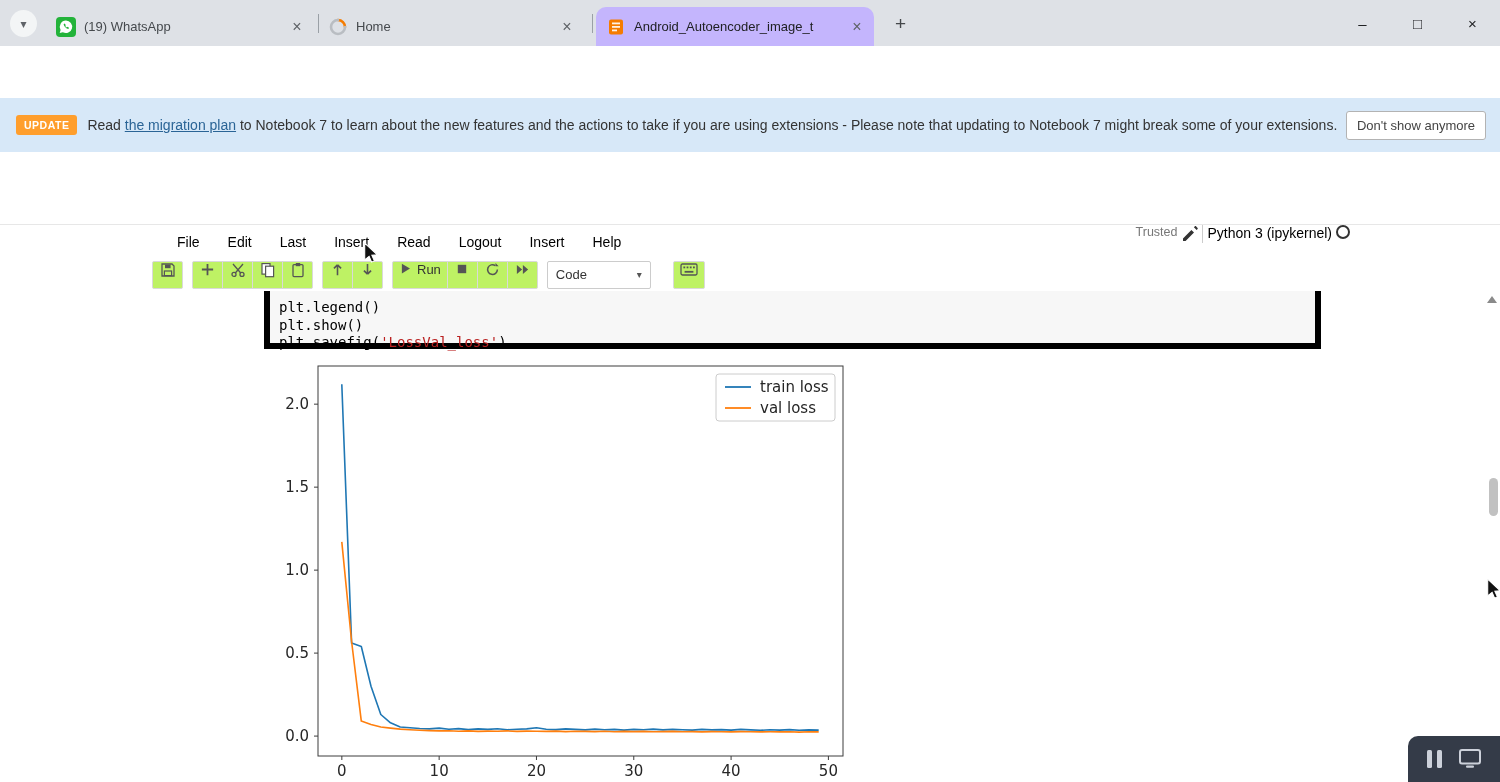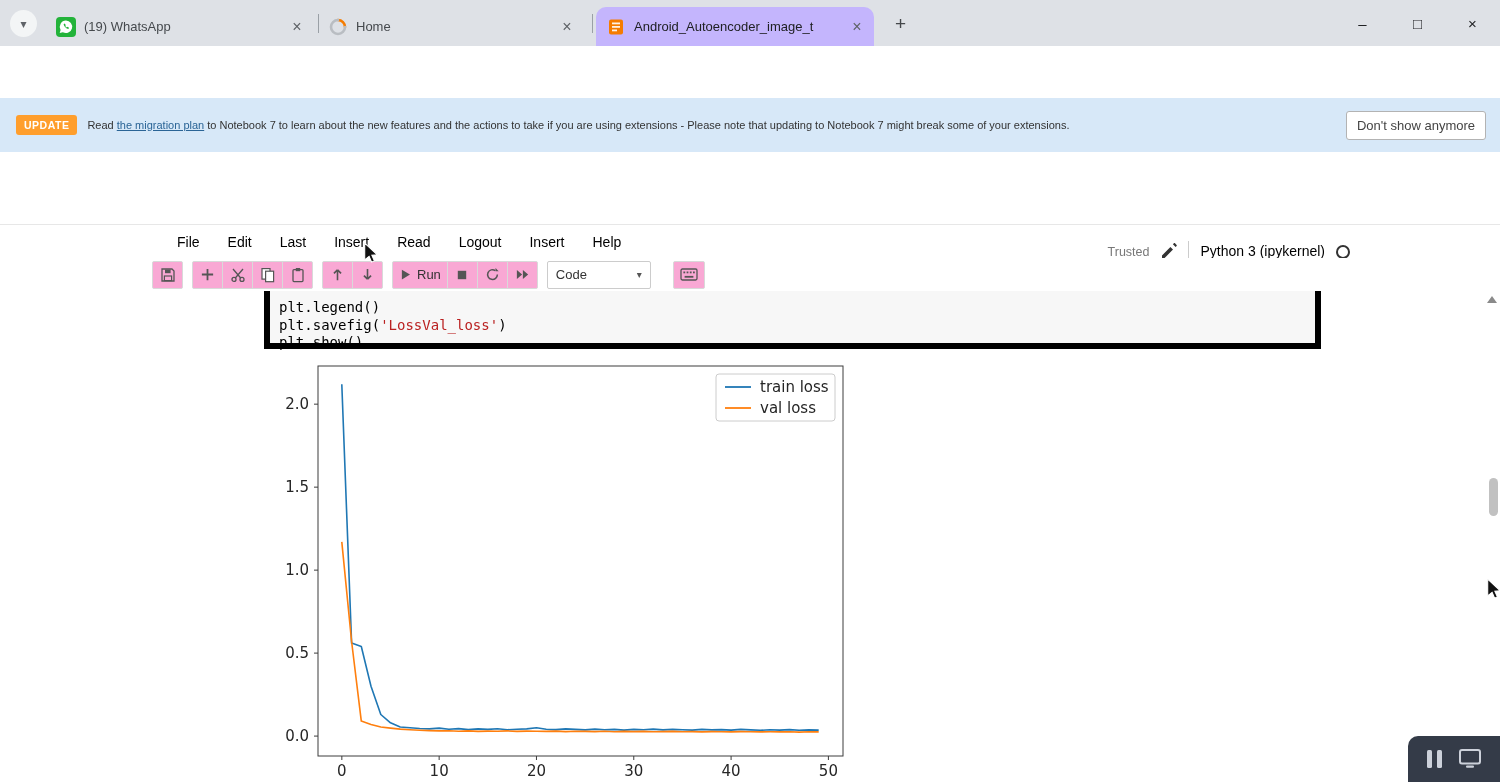--- a/index.html
+++ b/index.html
@@ -37,52 +37,52 @@
   .avatar-ext::after{content:"";position:absolute;left:5px;top:5px;width:12px;height:8px;background:#e8c9b8;border-radius:2px}
   .panda{width:22px;height:22px;border-radius:50%;background:#fff;border:1.5px solid #222;position:relative}
   .panda::before,.panda::after{content:"";position:absolute;top:-4px;width:8px;height:8px;background:#222;border-radius:50%}
   .panda::before{left:-2px}.panda::after{right:-2px}
   .panda .eyes{position:absolute;left:3px;top:6px;width:4px;height:5px;background:#222;border-radius:50%;box-shadow:9px 0 0 #222}
 
   
   .updatebar{position:absolute;left:0;top:98px;width:1500px;height:54px;background:#d7e8f8;display:flex;align-items:center}
   .update-badge{margin-left:16px;background:#ff9e2c;color:#fff;font-size:10.5px;font-weight:bold;letter-spacing:.5px;
     padding:4px 8px;border-radius:3px;flex:0 0 auto}
-  .update-text{margin-left:10px;font-size:11px;color:#333;white-space:nowrap;overflow:hidden}
+  .update-text{margin-left:10px;font-size:14px;color:#333;white-space:nowrap;overflow:hidden}
   .update-text a{color:#2a6496;text-decoration:underline;cursor:pointer}
   .dismiss-btn{margin-left:auto;margin-right:14px;background:#fff;border:1px solid #b3b3b3;border-radius:3px;
     font-size:13px;color:#444;padding:6px 10px;white-space:nowrap;cursor:pointer;flex:0 0 auto}
 
   
   .nbheader{position:absolute;left:0;top:152px;width:1500px;height:72px;background:#fff}
   .jlogo{position:absolute;left:148px;top:178px;display:flex;align-items:center;gap:4px;cursor:pointer}
   .jtext{font-size:27px;color:#616161;letter-spacing:.5px}
   .nb-title{position:absolute;left:281px;top:183px;font-size:20px;color:#000;cursor:pointer}
   .nb-checkpoint{position:absolute;left:597px;top:190px;font-size:13px;color:#000}
   .nb-unsaved{position:absolute;left:806px;top:190px;font-size:13px;color:#000}
   .pylogo{position:absolute;left:1230px;top:180px;cursor:pointer}
   .logout-btn{position:absolute;right:162px;top:181px;background:#fff;border:1px solid #ccc;border-radius:2px;
     font-size:13px;color:#333;padding:7px 12px;cursor:pointer}
 
   
   .menubar{position:absolute;left:0;top:224px;width:1500px;height:34px;background:#fff;border-top:1px solid #e7e7e7;
     display:flex;align-items:center}
   .menu-items{display:flex;margin-left:163px}
   .menu-item{font-size:14px;color:#000;padding:23px 14px;cursor:pointer}
-  .menu-right{position:absolute;right:150px;top:0;height:34px;display:flex;align-items:flex-end;gap:11px}
+  .menu-right{position:absolute;right:150px;top:0;height:34px;display:flex;align-items:flex-start;gap:4px}
   .trusted{font-size:12.5px;color:#777}
   .kern-sep{width:1px;height:18px;background:#ccc}
   .kernel-name{font-size:14px;color:#000;cursor:pointer}
   .kernel-dot{width:14px;height:14px;border:2px solid #333;border-radius:50%}
 
   
   .nbtoolbar{position:absolute;left:0;top:258px;width:1500px;height:33px;background:#fff;display:flex;align-items:center}
   .tb-pad{width:152px;flex:0 0 auto}
   .btngroup{display:inline-flex;margin-right:9px}
-  .tbtn{height:28px;min-width:31px;background:#f9a8d4;border:1px solid #d9d9d9;display:inline-flex;align-items:center;
+  .tbtn{height:28px;min-width:31px;background:#bef264;border:1px solid #d9d9d9;display:inline-flex;
     justify-content:center;margin-left:-1px;cursor:pointer;padding:0 6px}
   .btngroup .tbtn:first-child{border-radius:2px 0 0 2px;margin-left:0}
   .btngroup .tbtn:last-child{border-radius:0 2px 2px 0}
   .btngroup .tbtn:only-child{border-radius:2px}
   .run-label{font-size:13px;color:#333;margin-left:5px}
   .celltype-select{height:28px;width:104px;background:#fff;border:1px solid #ccc;border-radius:2px;display:inline-flex;
     align-items:center;font-size:13px;color:#333;padding:0 8px;justify-content:space-between;cursor:pointer;margin-right:22px}
   .caret{font-size:10px;color:#555}
 
   
@@ -365,22 +365,22 @@
         </svg>
       </div>
     </div>
   </div>
 
   <div class="nbbody">
 
     <div class="cellbox">
       <div class="codelines">
         <div><span>plt.legend()</span></div>
+        <div><span>plt.show()</span></div>
         <div><span>plt.savefig(</span><span class="str">'LossVal_loss'</span><span>)</span></div>
-        <div><span>plt.show()</span></div>
       </div>
     </div>
 
     <svg id="loss-chart" width="600" height="431">
         <rect x="0" y="0" width="600" height="431" fill="#ffffff"></rect>
         <rect x="48" y="15" width="525" height="390" fill="#ffffff" stroke="#3c3c3c" stroke-width="1"></rect>
         <line x1="48" x2="44" y1="385.0851063829787" y2="385.0851063829787" stroke="#3c3c3c"></line>
         <text x="39" y="390.0851063829787" text-anchor="end" font-size="15" fill="#262626" font-family="&quot;DejaVu Sans&quot;, sans-serif">0.0</text>
         <line x1="48" x2="44" y1="302.10638297872345" y2="302.10638297872345" stroke="#3c3c3c"></line>
         <text x="39" y="307.10638297872345" text-anchor="end" font-size="15" fill="#262626" font-family="&quot;DejaVu Sans&quot;, sans-serif">0.5</text>

